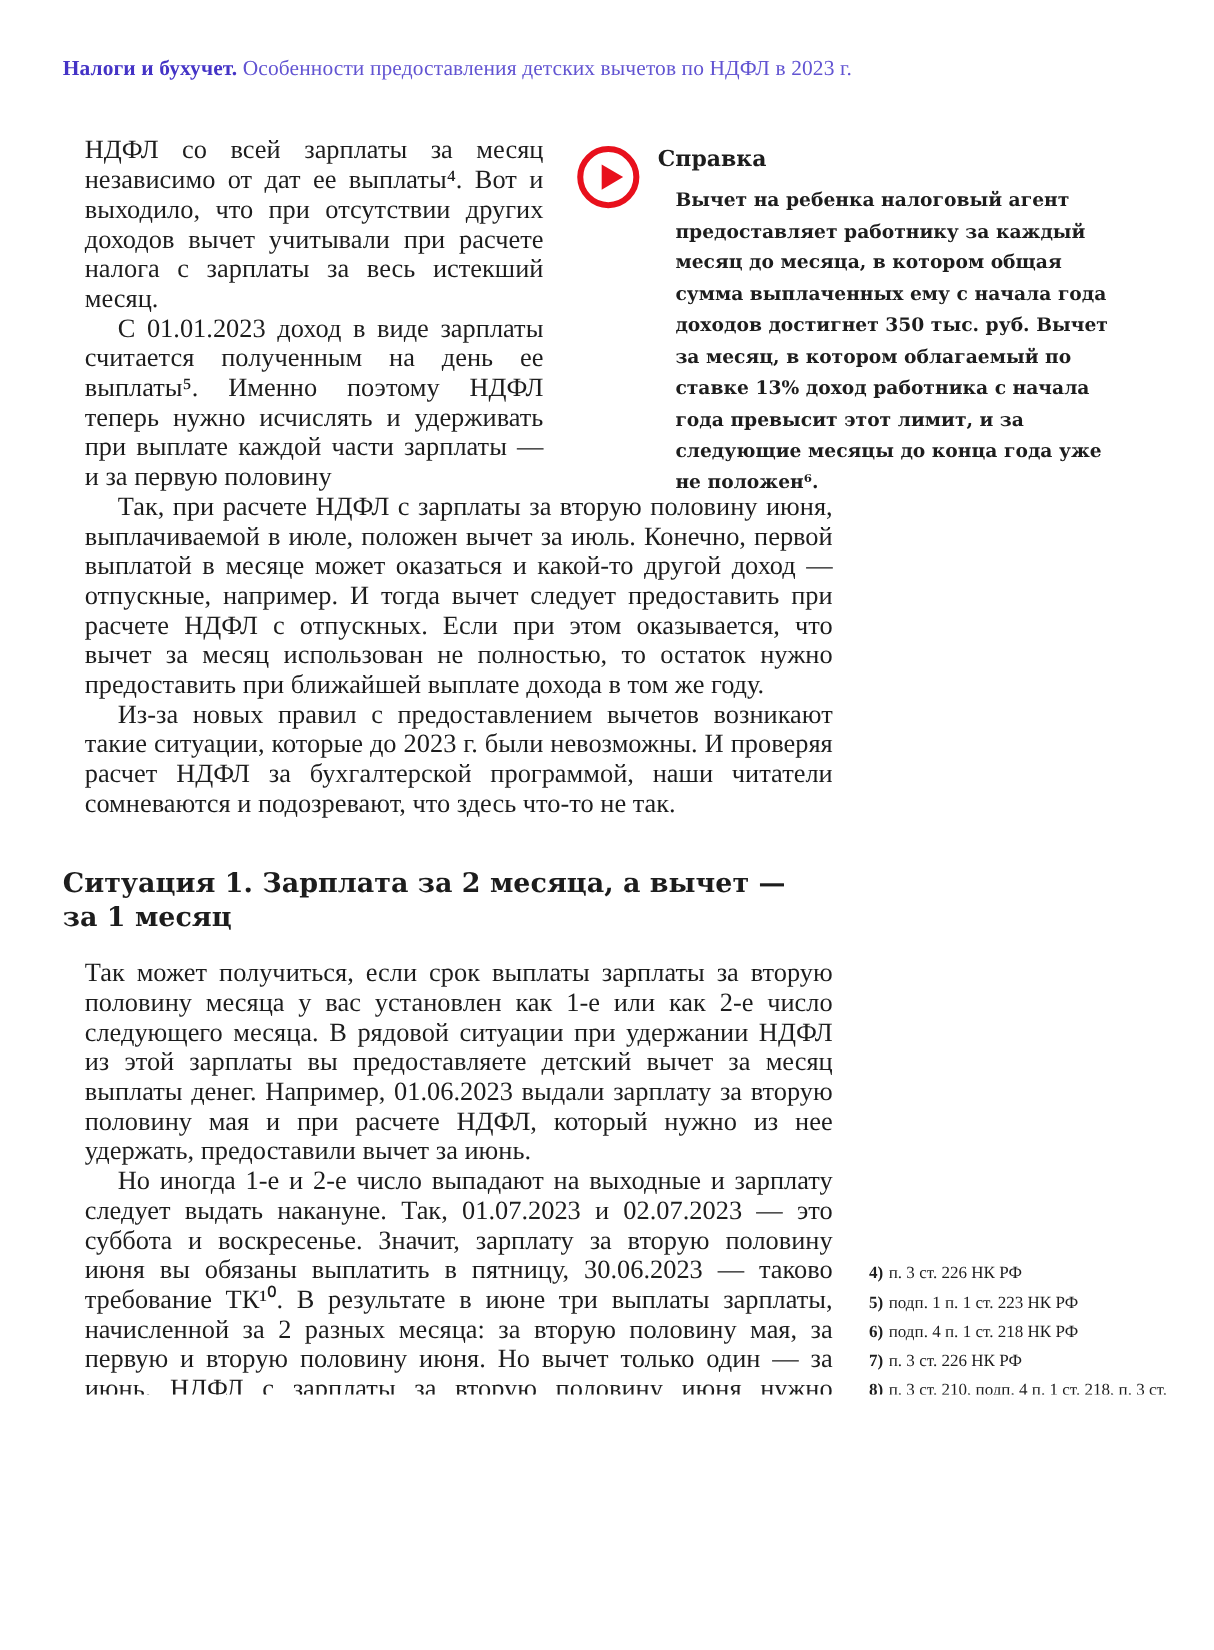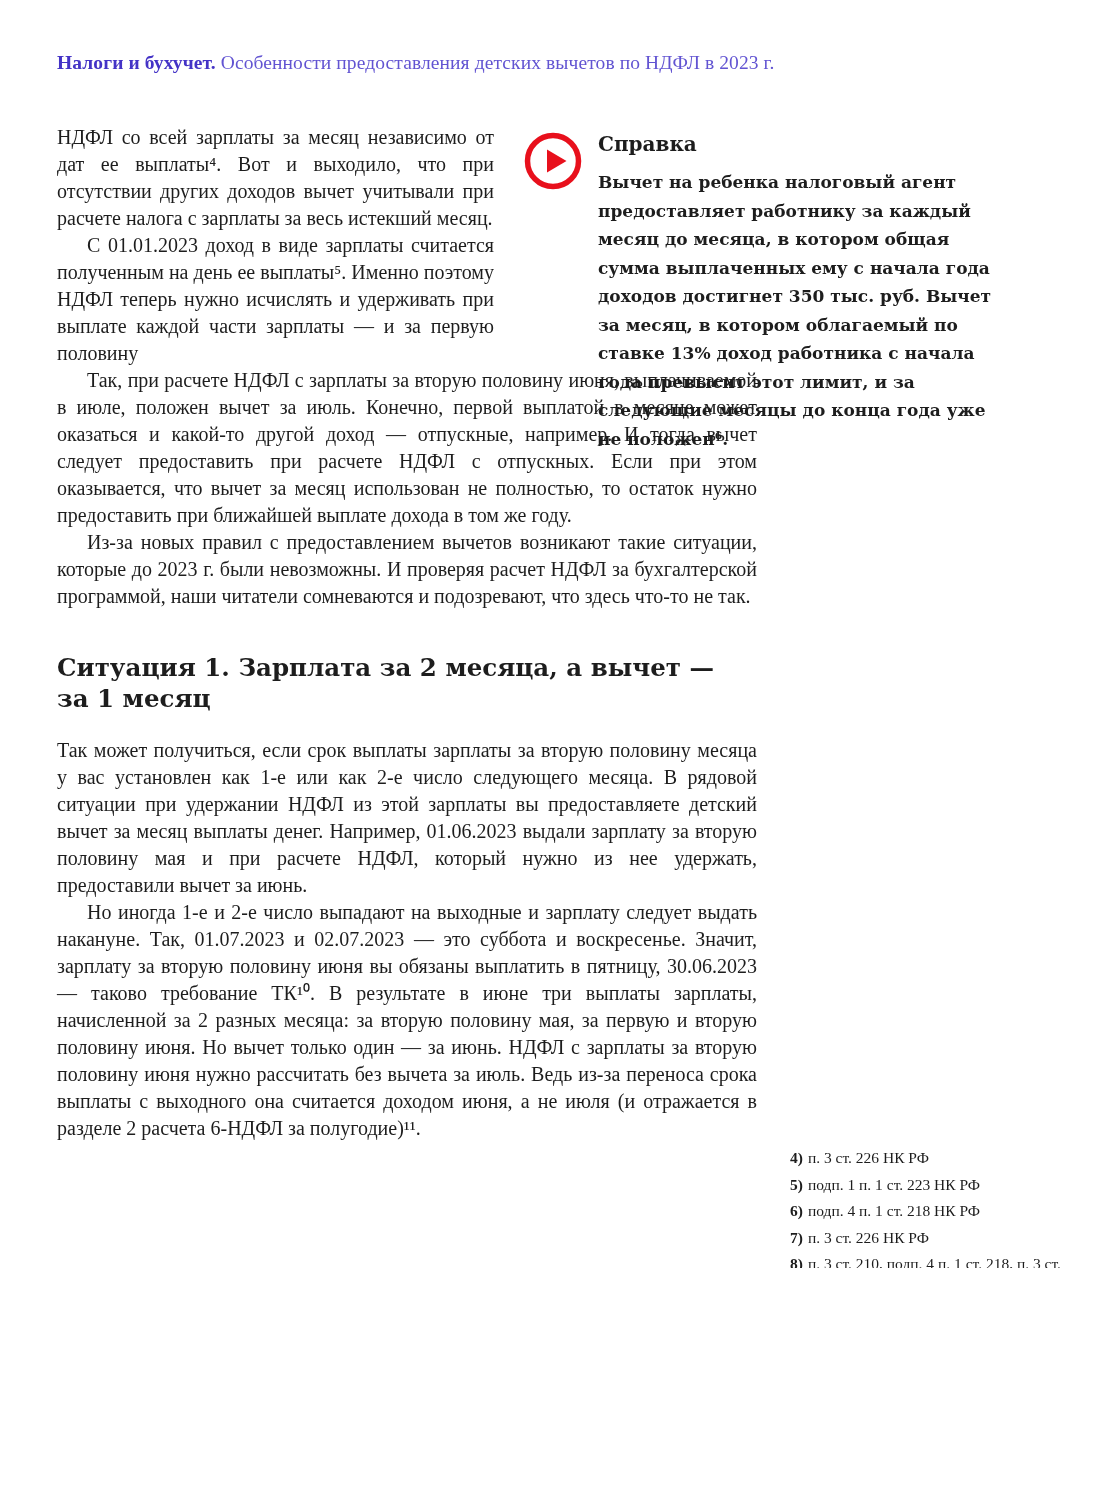--- a/index.html
+++ b/index.html
@@ -21,22 +21,23 @@
   .runhead .brand { font-weight:bold; color:#4433c6; }
   .runhead .article-title { color:#6254d2; }
 
   
   .main {
     position:absolute; left:57px; top:124px;
     width:700px;
   }
   .narrow { width:437px; }
   p.body {
-    font-size:20px; line-height:27px;
+    font-size:24px; line-height:27px;
     text-align:justify;
+    margin-left:20px;
   }
   p.indent { text-indent:30px; }
 
   h2.sect {
     font-family:"DejaVu Serif", serif;
     font-weight:bold;
     font-size:24.5px; line-height:31px;
     color:#1d1d1d;
     max-width:690px;
     margin-top:42px; margin-bottom:23px;
@@ -51,20 +52,21 @@
   .note-content { margin-left:74px; }
   .note-title {
     font-family:"DejaVu Serif", serif;
     font-weight:bold; font-size:20px;
     margin-top:6px; margin-bottom:12px;
   }
   .note-text {
     font-family:"DejaVu Serif", serif;
     font-weight:bold; font-size:17px; line-height:28.5px;
     text-align:left;
+    margin-left:16px;
   }
 
   
   .footnotes {
     position:absolute; left:790px; top:1148px;
     width:292px;
     font-size:15.5px; line-height:20.5px;
   }
   .fn { margin-bottom:6px; }
   .fn-num { font-weight:bold; margin-right:5px; }

